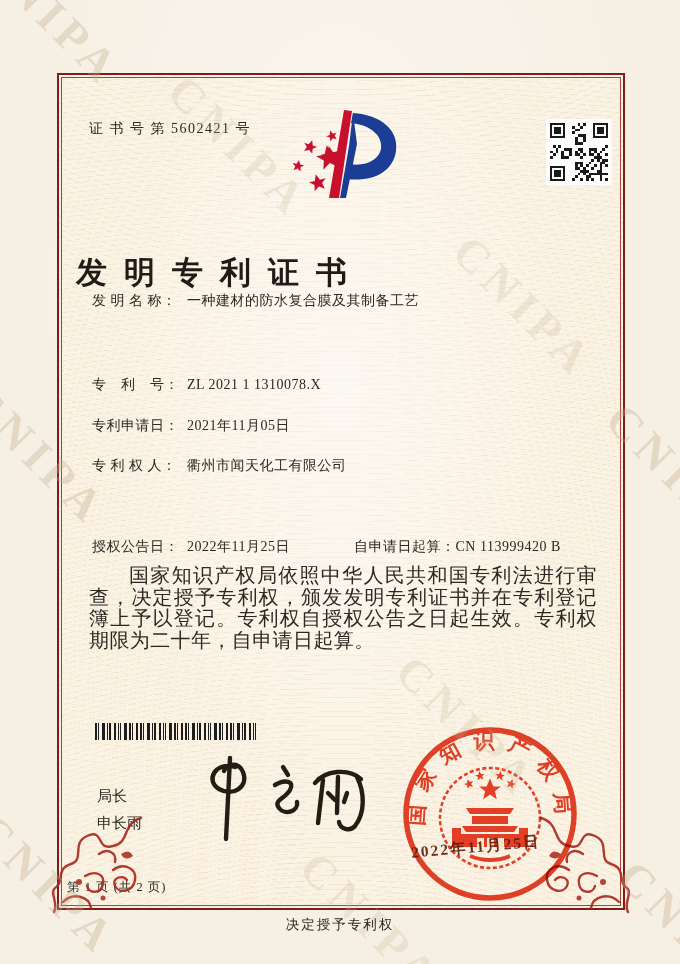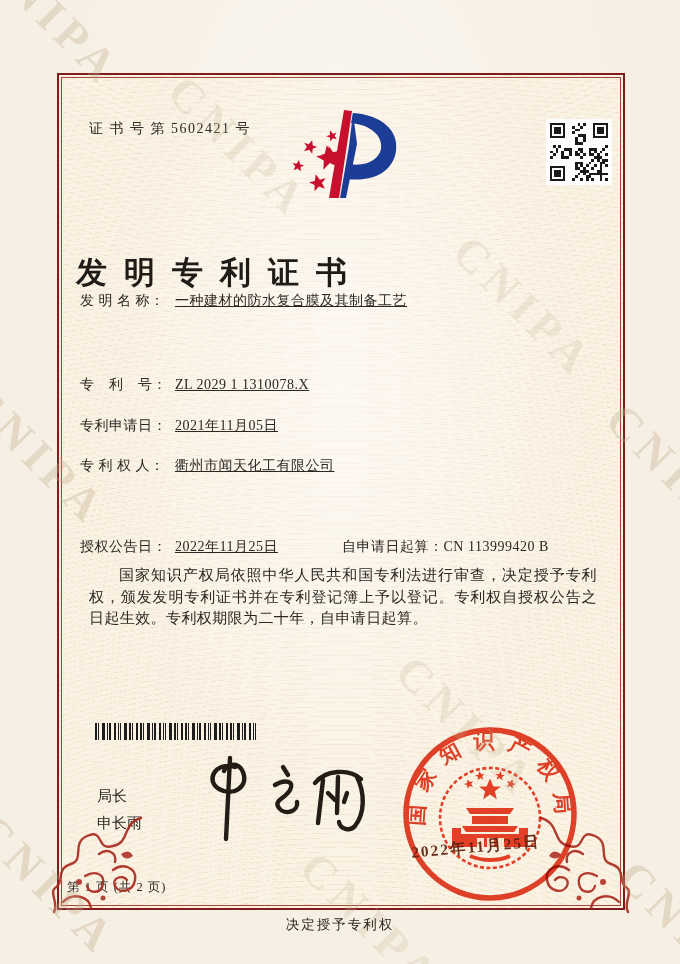--- a/index.html
+++ b/index.html
@@ -36,27 +36,27 @@
   .qr{position:absolute;left:487px;top:44px;width:66px;height:66px;background:#fdfdfb;z-index:3;}
   .qr-grid{position:absolute;inset:4px;display:grid;grid-template-columns:repeat(21,1fr);grid-template-rows:repeat(21,1fr);}
   .qr-grid div{background:#1a1a1a;}
   .finder{position:absolute;width:11px;height:11px;border:2.5px solid #1a1a1a;}
   .finder::after{content:"";position:absolute;inset:2px;background:#1a1a1a;}
   .finder.tl{left:4px;top:4px;} .finder.tr{right:4px;top:4px;} .finder.bl{left:4px;bottom:4px;}
   .title{
     position:absolute;left:0;top:134px;width:100%;z-index:3;
     font-size:31px;font-weight:bold;letter-spacing:17px;text-indent:17px;color:#1f1c18;margin-top:43px;
   }
-  .frow{position:absolute;left:21px;z-index:3;font-size:14px;white-space:nowrap;text-decoration:underline;}
+  .frow{position:absolute;left:33px;z-index:3;font-size:14px;white-space:nowrap;}
   .flabel{display:inline-block;min-width:95px;letter-spacing:.5px;}
   .fvalue{letter-spacing:.5px;}
   .fpair2{position:absolute;left:262px;top:0;}
   .paras{position:absolute;left:30px;top:490px;width:508px;z-index:3;}
   .paras p{
-    margin:0 0 1px 0;font-size:15px;line-height:21.5px;text-indent:2em;
+    margin:0 0 1px 0;font-size:20px;line-height:21.5px;text-indent:2em;
     text-align:justify;letter-spacing:.4px;
   }
   .barcode{position:absolute;left:36px;top:648px;height:17px;z-index:3;font-size:0;white-space:nowrap;}
   .barcode span{display:inline-block;height:17px;background:#1d1d1d;vertical-align:top;}
   .signer{position:absolute;left:38px;top:708px;z-index:3;font-size:15px;line-height:27px;}
   .signature{position:absolute;left:128px;top:678px;width:196px;height:92px;z-index:4;}
   .seal{position:absolute;left:341px;top:649px;width:180px;height:180px;z-index:6;opacity:.95;mix-blend-mode:multiply;}
   .seal-date{
     position:absolute;left:352px;top:762px;z-index:7;font-size:15.5px;font-weight:bold;
     color:rgba(96,32,14,.92);letter-spacing:2px;transform:rotate(-5deg);white-space:nowrap;
@@ -213,21 +213,21 @@
     <div class="finder tr"></div>
     <div class="finder bl"></div>
   </div>
 
   <div class="title">发明专利证书</div>
 
   <div class="frow" style="top:217px">
     <span class="flabel">发 明 名 称：</span><span class="fvalue">一种建材的防水复合膜及其制备工艺</span>
   </div>
   <div class="frow" style="top:301px">
-    <span class="flabel">专　利　号：</span><span class="fvalue">ZL 2029 1 1310078.X</span>
+    <span class="flabel">专　利　号：</span><span class="fvalue">ZL 2021 1 1310078.X</span>
   </div>
   <div class="frow" style="top:342px">
     <span class="flabel">专利申请日：</span><span class="fvalue">2021年11月05日</span>
   </div>
   <div class="frow" style="top:382px">
     <span class="flabel">专 利 权 人：</span><span class="fvalue">衢州市闻天化工有限公司</span>
   </div>
   <div class="frow" style="top:463px">
     <span class="flabel">授权公告日：</span><span class="fvalue">2022年11月25日</span>
     <span class="fpair2">

